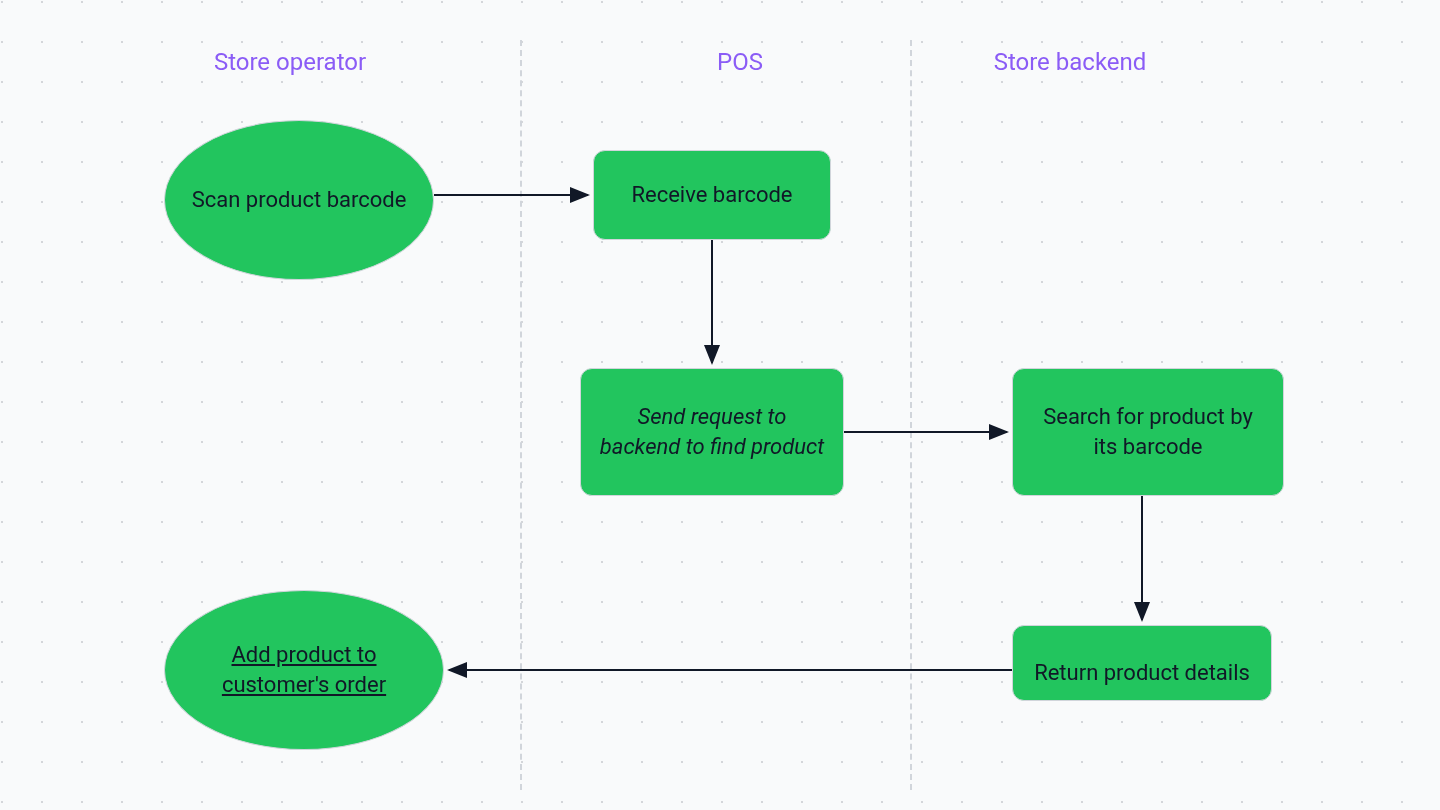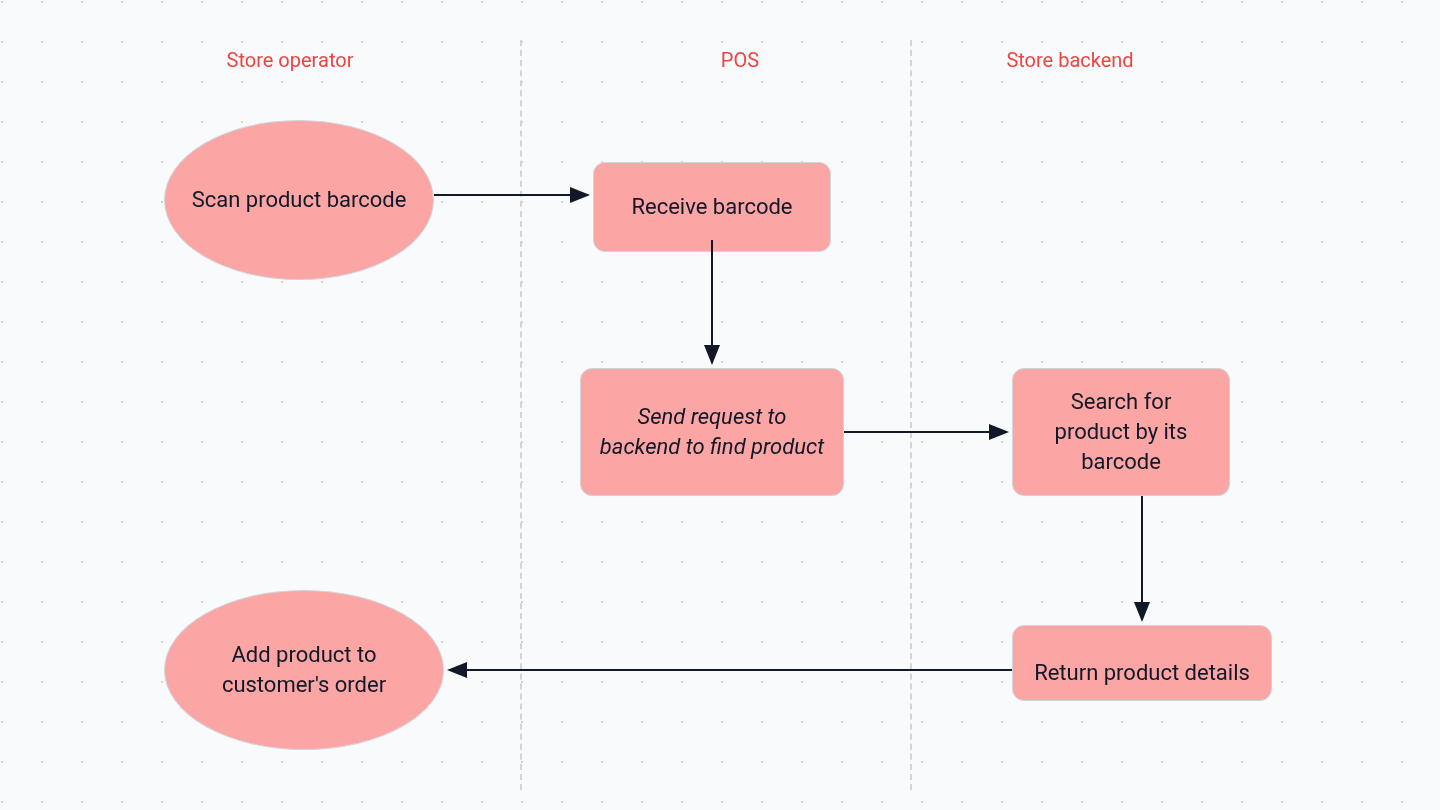--- a/index.html
+++ b/index.html
@@ -16,35 +16,35 @@
     position: absolute;
     inset: 0;
     background-image: radial-gradient(circle, #d4d6da 1.5px, transparent 1.5px);
     background-size: 40px 40px;
     background-position: 22px 22px;
     pointer-events: none;
   }
   .lane-label {
     position: absolute;
     top: 48px;
-    font-size: 20px;
-    color: #ef4444;
+    font-size: 24px;
+    color: #8b5cf6;
     font-weight: 400;
     text-align: center;
     transform: translateX(-50%);
   }
   .lane-divider {
     position: absolute;
     top: 40px;
     bottom: 20px;
     border-left: 2px dashed #d1d5db;
   }
   .node {
     position: absolute;
-    background: #fca5a5;
+    background: #22c55e;
     border: 1.5px solid #d1d5db;
     display: flex;
     align-items: center;
     justify-content: center;
     text-align: center;
     font-size: 22px;
     color: #111827;
     line-height: 1.35;
     padding: 12px 18px;
     box-sizing: border-box;
@@ -72,37 +72,37 @@
 <div class="lane-label" style="left:740px">POS</div>
 <div class="lane-label" style="left:1070px">Store backend</div>
 
 <div class="lane-divider" style="left:520px"></div>
 <div class="lane-divider" style="left:910px"></div>
 
 <div class="node ellipse" style="left:164px; top:120px; width:270px; height:160px;">
   <span>Scan product barcode</span>
 </div>
 
-<div class="node rect" style="left:593px; top:150px; width:238px; height:90px;margin-top:12px;">
+<div class="node rect" style="left:593px; top:150px; width:238px; height:90px;">
   <span>Receive barcode</span>
 </div>
 
 <div class="node rect" style="left:580px; top:368px; width:264px; height:128px;font-style:italic;">
   <span>Send request to backend to find product</span>
 </div>
 
-<div class="node rect" style="left:1012px; top:368px; width:218px; height:128px;">
+<div class="node rect" style="left:1012px; top:368px; width:272px; height:128px;">
   <span>Search for product by its barcode</span>
 </div>
 
 <div class="node rect" style="left:1012px; top:625px; width:260px; height:76px;align-items:flex-end;">
   <span>Return product details</span>
 </div>
 
-<div class="node ellipse" style="left:164px; top:590px; width:280px; height:160px;">
+<div class="node ellipse" style="left:164px; top:590px; width:280px; height:160px;text-decoration:underline;">
   <span>Add product to customer's order</span>
 </div>
 
 <svg class="arrows">
   <defs>
     <marker id="arrowhead" markerWidth="10" markerHeight="8" refX="9" refY="4" orient="auto" markerUnits="strokeWidth">
       <path d="M0,0 L10,4 L0,8 Z" fill="#111827"></path>
     </marker>
   </defs>
 

